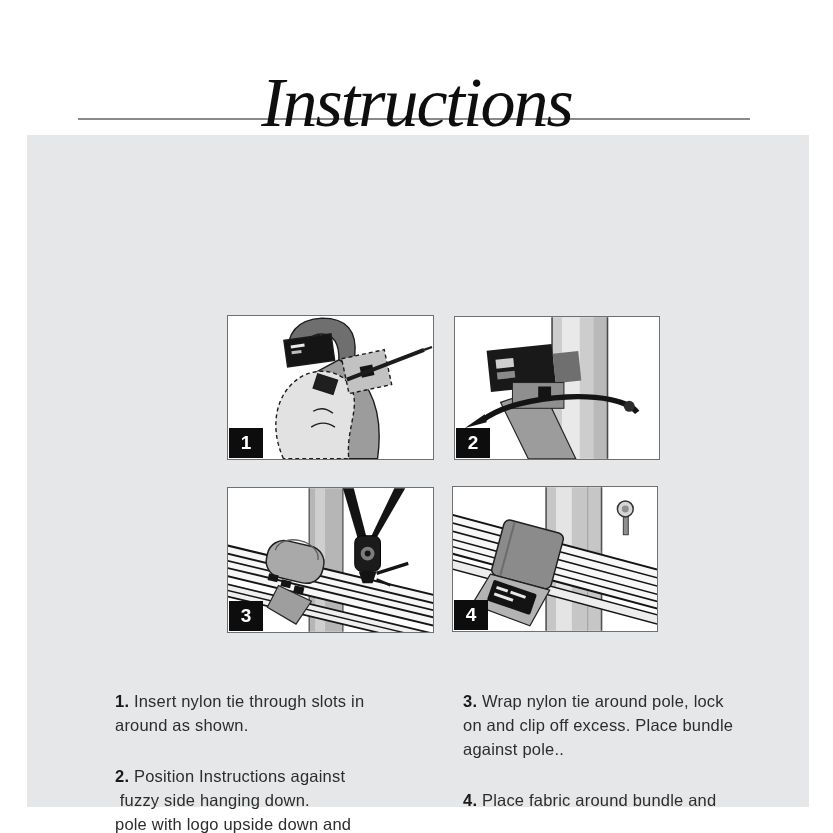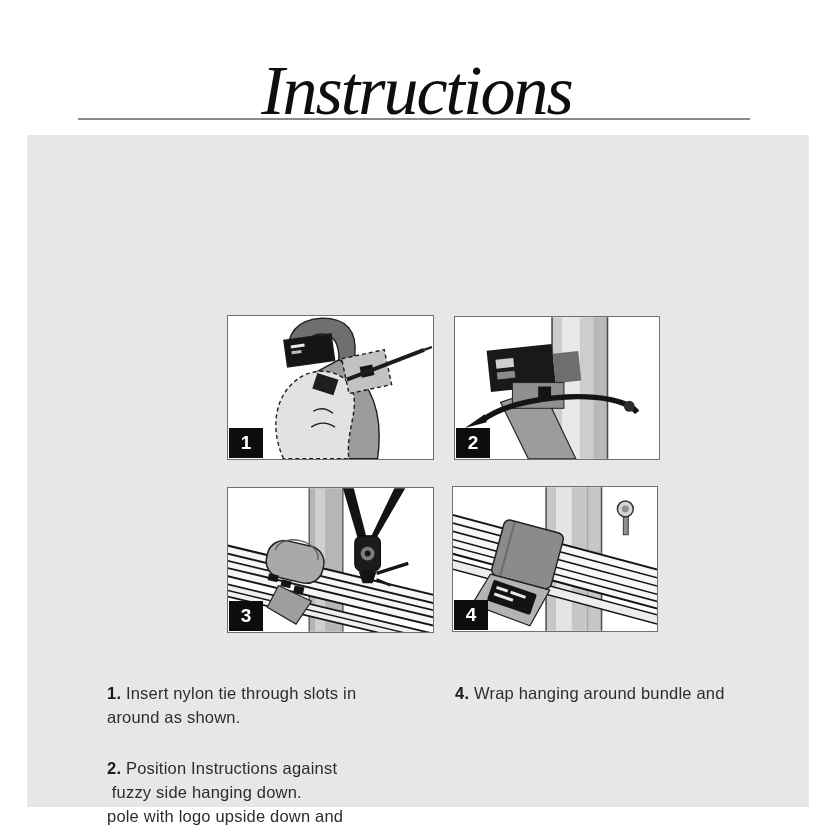--- a/index.html
+++ b/index.html
@@ -6,21 +6,21 @@
   body{width:833px;height:833px;position:relative;overflow:hidden;
        font-family:"Liberation Sans",sans-serif;}
   .page{position:absolute;inset:0;}
 
   
   .title-rule{position:absolute;left:78px;top:118px;width:672px;height:2px;
               background:#8a8a8a;}
   .page-title{position:absolute;top:56px;left:0;right:0;text-align:center;
               font-family:"Liberation Serif","DejaVu Serif",serif;
               font-style:italic;font-weight:normal;font-size:70px;line-height:1;
-              letter-spacing:-2px;color:#0e0e0e;margin:0;}
+              letter-spacing:-2px;color:#0e0e0e;margin:12px;}
 
   
   .content-panel{position:absolute;left:27px;top:135px;width:782px;height:672px;
                  background:#e6e7e8;}
 
   
   .figure{position:absolute;background:#ffffff;border:1px solid #707070;
           box-sizing:border-box;overflow:hidden;margin:0;}
   .fig1{left:200px;top:180px;width:207px;height:145px;}
   .fig2{left:427px;top:181px;width:206px;height:144px;}
@@ -30,21 +30,21 @@
   .badge{position:absolute;left:1px;bottom:1px;width:34px;height:30px;
          background:#0d0d0d;color:#ffffff;font-weight:bold;font-size:19px;
          display:flex;align-items:center;justify-content:center;
          letter-spacing:0;}
 
   
   .col{position:absolute;top:546px;color:#2d2d2d;font-size:16.5px;
        line-height:24px;letter-spacing:0.2px;}
   .col-left{left:80px;width:350px;}
   .col-right{left:428px;width:330px;}
-  .step{margin:0;}
+  .step{margin:8px;}
   .step + .step{margin-top:27px;}
   .line{white-space:pre-wrap;}
   .num{font-weight:bold;color:#1a1a1a;}
 </style>
 </head>
 <body>
 
 <div class="page">
 
   <div class="title-rule"></div>
@@ -172,18 +172,23 @@
       </p>
       <p class="step">
         <span class="line"><b class="num">2.</b><span> Position Instructions against</span></span>
         <span class="line" style="display:block"> fuzzy side hanging down.</span>
         <span class="line" style="display:block">pole with logo upside down and</span>
       </p>
     </div>
 
     <div class="col col-right">
       <p class="step">
-        <span class="line"><b class="num">4.</b><span> Wrap hanging around bundle and</span></span>
+        <span class="line"><b class="num">3.</b><span> Wrap nylon tie around pole, lock</span></span>
+        <span class="line" style="display:block">on and clip off excess. Place bundle</span>
+        <span class="line" style="display:block">against pole..</span>
+      </p>
+      <p class="step">
+        <span class="line"><b class="num">4.</b><span> Place fabric around bundle and</span></span>
       </p>
     </div>
 
   </section>
 </div>
 
 </body></html>

